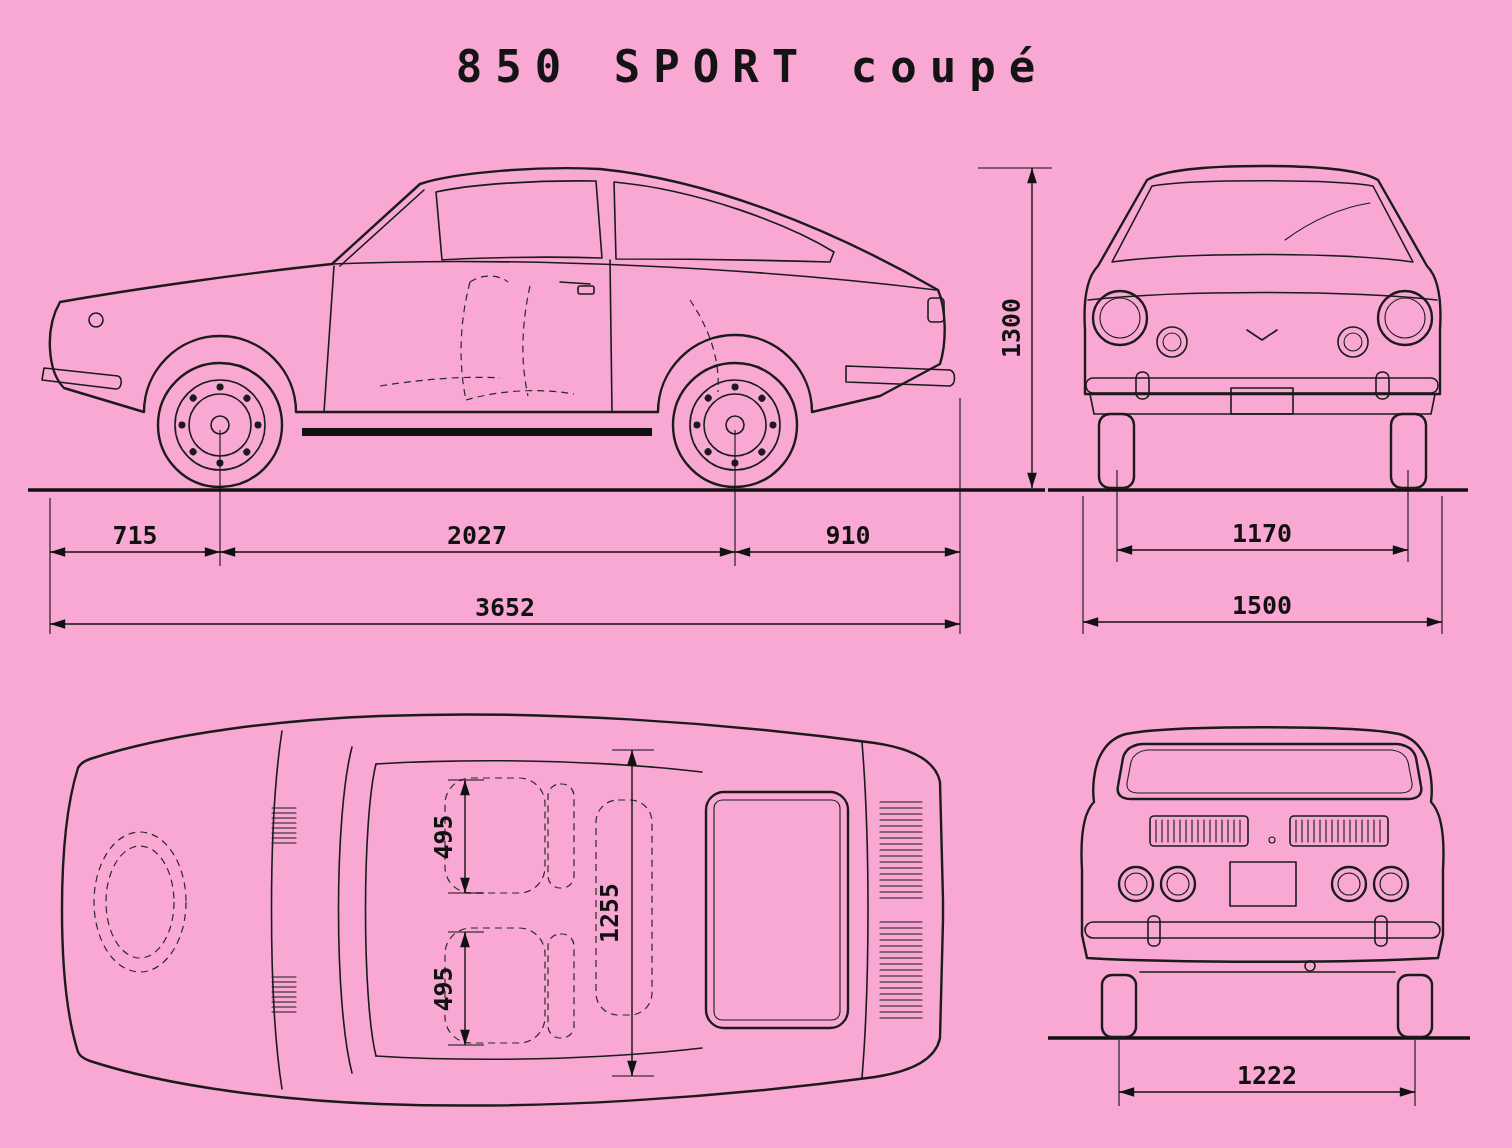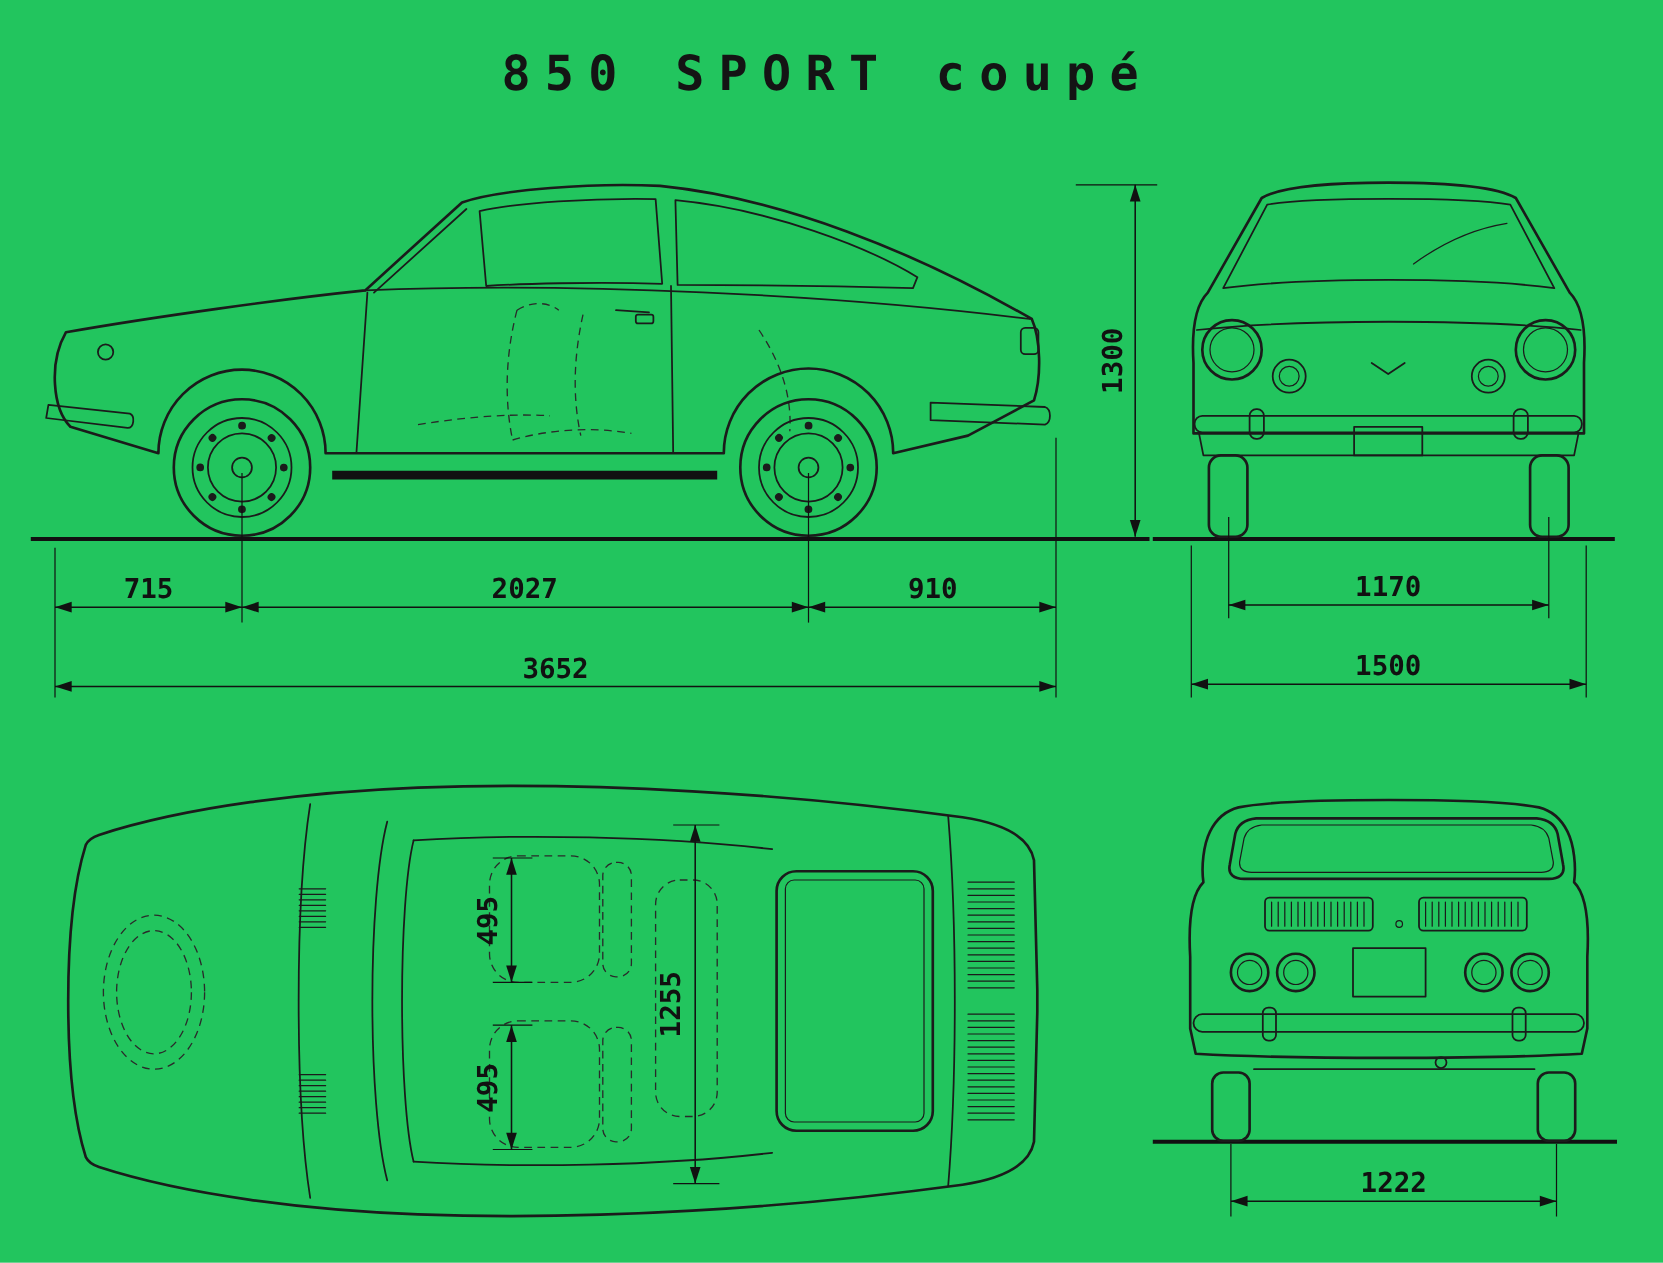--- a/index.html
+++ b/index.html
@@ -1,16 +1,16 @@
 <!DOCTYPE html>
 <html><head>
 <meta charset="utf-8">
 <style>
   html,body{margin:0;padding:0;background:#e8e8e8;}
-  .page{position:relative;width:1512px;height:1148px;background:#22c55e;overflow:hidden;
+  .page{position:relative;width:1512px;height:1148px;background:#f9a8d4;overflow:hidden;
         font-family:"DejaVu Sans Mono", monospace;}
   svg{position:absolute;left:0;top:0;}
   .title-text{font-family:"DejaVu Sans Mono", monospace;font-size:44px;letter-spacing:13px;
               fill:#141414;text-anchor:middle;font-weight:bold;}
   .outline{fill:none;stroke:#1b1b1b;stroke-width:2.4;stroke-linejoin:round;stroke-linecap:round;}
   .detail{fill:none;stroke:#1b1b1b;stroke-width:1.6;stroke-linejoin:round;stroke-linecap:round;}
   .thin{fill:none;stroke:#1b1b1b;stroke-width:1.1;stroke-linejoin:round;stroke-linecap:round;}
   .dashed{fill:none;stroke:#2a2a2a;stroke-width:1.2;stroke-dasharray:7 5;}
   .ground{stroke:#111;stroke-width:3.6;fill:none;}
   .fat{stroke:#111;stroke-width:8;fill:none;}

